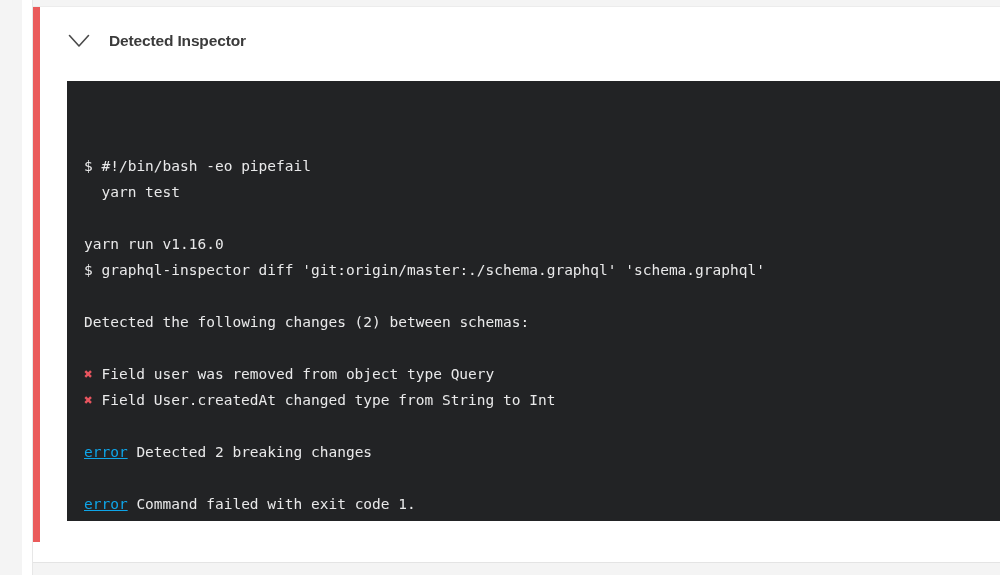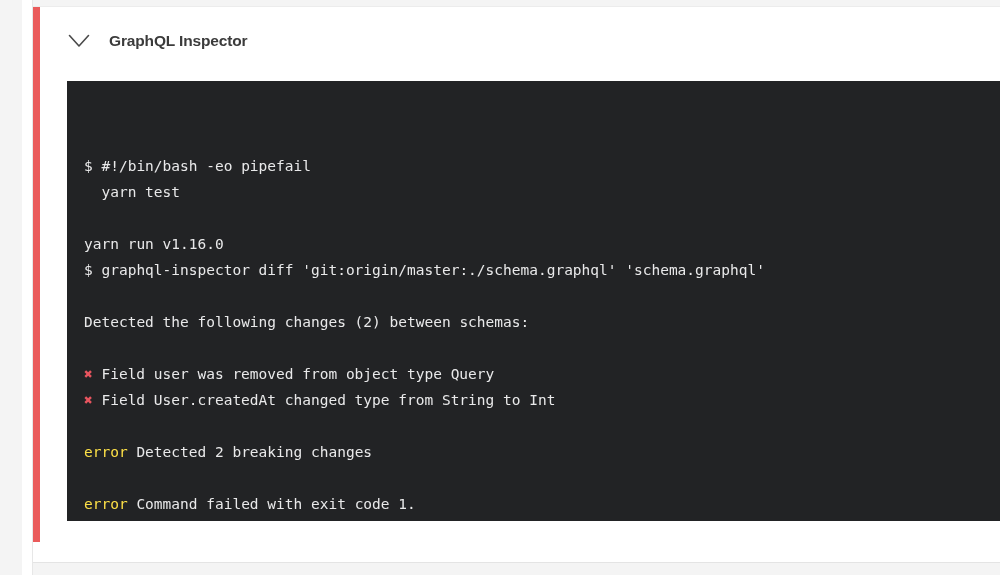--- a/index.html
+++ b/index.html
@@ -119,41 +119,41 @@
   }
   .line { min-height: 26px; }
   .line.blank { height: 26px; }
   .bold { font-weight: normal; }
   .err-mark {
     color: #e8555f;
     font-weight: bold;
     display: inline-block;
     width: 1ch;
   }
-  .tok-error { color: #fde047; }
+  .tok-error { color: #0ea5e9; text-decoration: underline; }
 </style>
 </head>
 <body>
 
 <div class="page">
 
   <div class="left-gutter"></div>
   <div class="gutter-edge"></div>
 
   <div class="card">
 
     <div class="accent-bar"></div>
 
     <div class="card-header">
       <span class="chevron-icon">
         <svg width="22" height="14" viewBox="0 0 22 14" fill="none" stroke="currentColor" stroke-width="1.6" stroke-linecap="round" stroke-linejoin="round">
           <polyline points="1.5,1.5 11,12 20.5,1.5"></polyline>
         </svg>
       </span>
-      <span class="card-title">GraphQL Inspector</span>
+      <span class="card-title">Detected Inspector</span>
     </div>
 
     <div class="terminal">
       <div class="term-inner" id="term-inner"><div class="line"><span class="bold">$ #!/bin/bash -eo pipefail</span></div><div class="line"><span class="bold">  yarn test</span></div><div class="line blank">&nbsp;</div><div class="line"><span>yarn run v1.16.0</span></div><div class="line"><span>$ graphql-inspector diff 'git:origin/master:./schema.graphql' 'schema.graphql'</span></div><div class="line blank">&nbsp;</div><div class="line"><span>Detected the following changes (2) between schemas:</span></div><div class="line blank">&nbsp;</div><div class="line"><span class="err-mark">✖</span><span> Field user was removed from object type Query</span></div><div class="line"><span class="err-mark">✖</span><span> Field User.createdAt changed type from String to Int</span></div><div class="line blank">&nbsp;</div><div class="line"><span class="tok-error">error</span><span> Detected 2 breaking changes</span></div><div class="line blank">&nbsp;</div><div class="line"><span class="tok-error">error</span><span> Command failed with exit code 1.</span></div><div class="line"></div></div>
     </div>
 
   </div>
 </div>
 
 </body></html>

